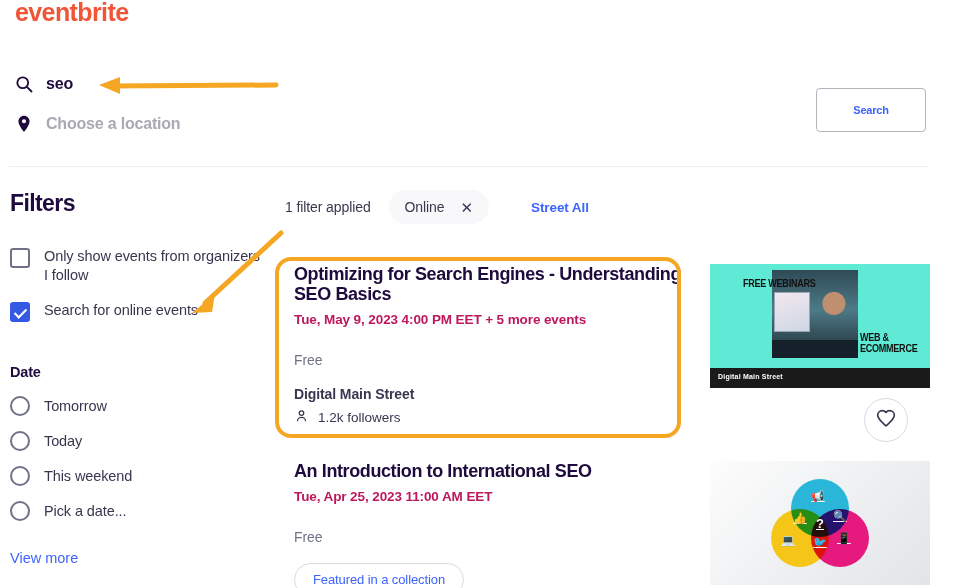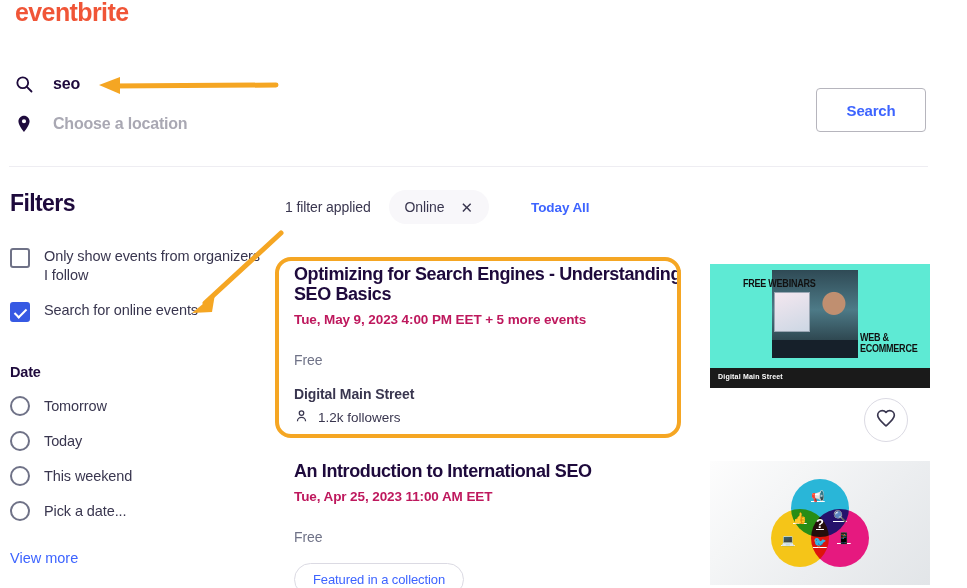--- a/index.html
+++ b/index.html
@@ -15,35 +15,35 @@
 
   
   .logo {
     position: absolute; left: 15px; top: -2px;
     font-size: 25px; font-weight: 700; letter-spacing: -0.6px;
     color: #f05537;
   }
 
   
   .searchbar { position: absolute; left: 0; top: 66px; width: 967px; height: 98px; }
-  .sb-row { position: absolute; display: flex; align-items: center; gap: 19px; text-align: center; }
+  .sb-row { position: absolute; display: flex; align-items: center; gap: 12px; text-align: center; }
   .sb-row.query { left: 14px; top: 8px; }
   .sb-row.loc   { left: 14px; top: 48px; }
   .sb-icon { width: 20px; height: 20px; display: block; flex: none; }
   .sb-text { font-size: 16px; font-weight: 600; letter-spacing: -0.2px; }
   .sb-text.value { color: #1e0a3c; }
   .sb-text.placeholder { color: #a9a8b3; }
 
   .search-btn {
     position: absolute; left: 816px; top: 22px;
     width: 110px; height: 44px;
     border: 1px solid #b6b5bd; border-radius: 4px;
     background: #fff; color: #3d64ff;
     font-family: "Liberation Sans", sans-serif;
-    font-size: 15px; font-weight: 600; letter-spacing: -0.2px;
+    font-size: 11px; font-weight: 600; letter-spacing: -0.2px;
     cursor: pointer;
   }
 
   .header-divider {
     position: absolute; left: 9px; top: 166px;
     width: 919px; height: 1px; background: #eeedf2;
   }
 
   
   .sidebar { position: absolute; left: 10px; top: 190px; width: 250px; }
@@ -253,21 +253,21 @@
   </aside>
 
   <section class="results">
 
     <div class="filter-applied-row">
       <span class="fa-text">1 filter applied</span>
       <span class="chip">
         <span class="chip-label">Online</span>
         <span class="chip-x">✕</span>
       </span>
-      <a class="clear-all">Today All</a>
+      <a class="clear-all">Street All</a>
     </div>
 
     <div class="event-list">
 
       <article class="event-card">
         <div class="ev-info">
           <h3 class="ev-title">Optimizing for Search Engines - Understanding SEO Basics</h3>
           <div class="ev-date">Tue, May 9, 2023 4:00 PM EET + 5 more events</div>
           <div class="ev-price">Free</div>
           <div class="ev-org">Digital Main Street</div>

